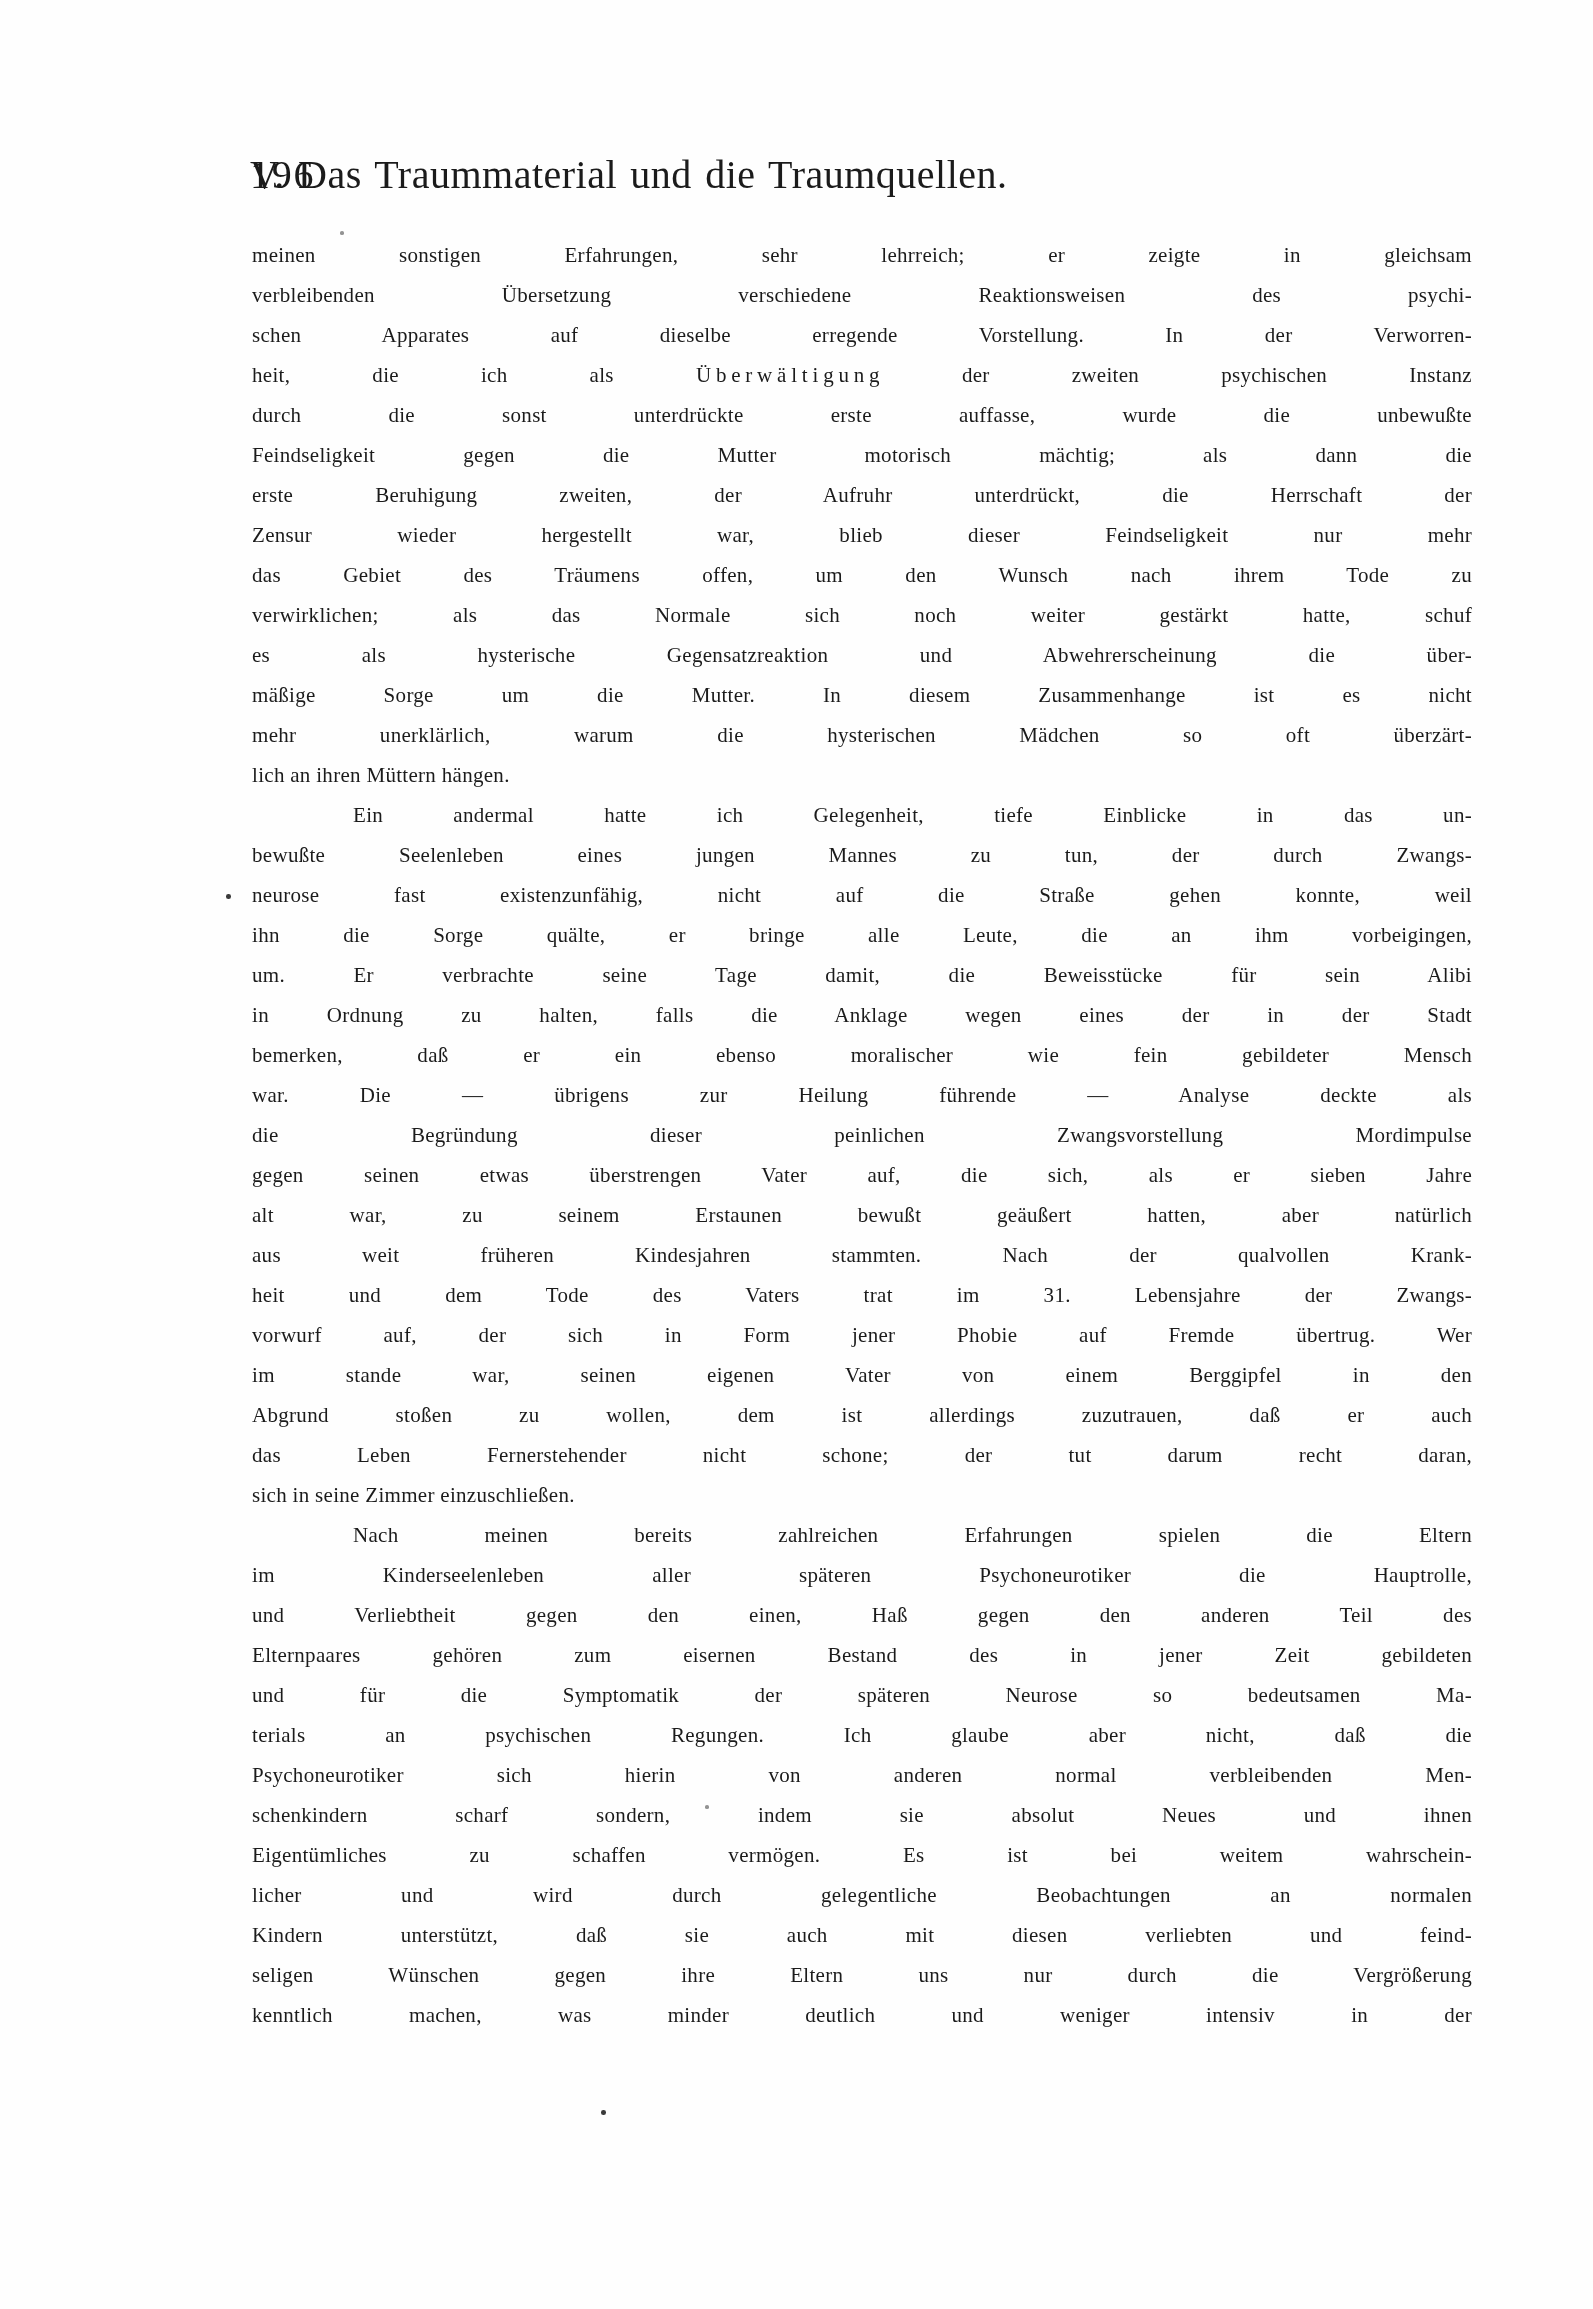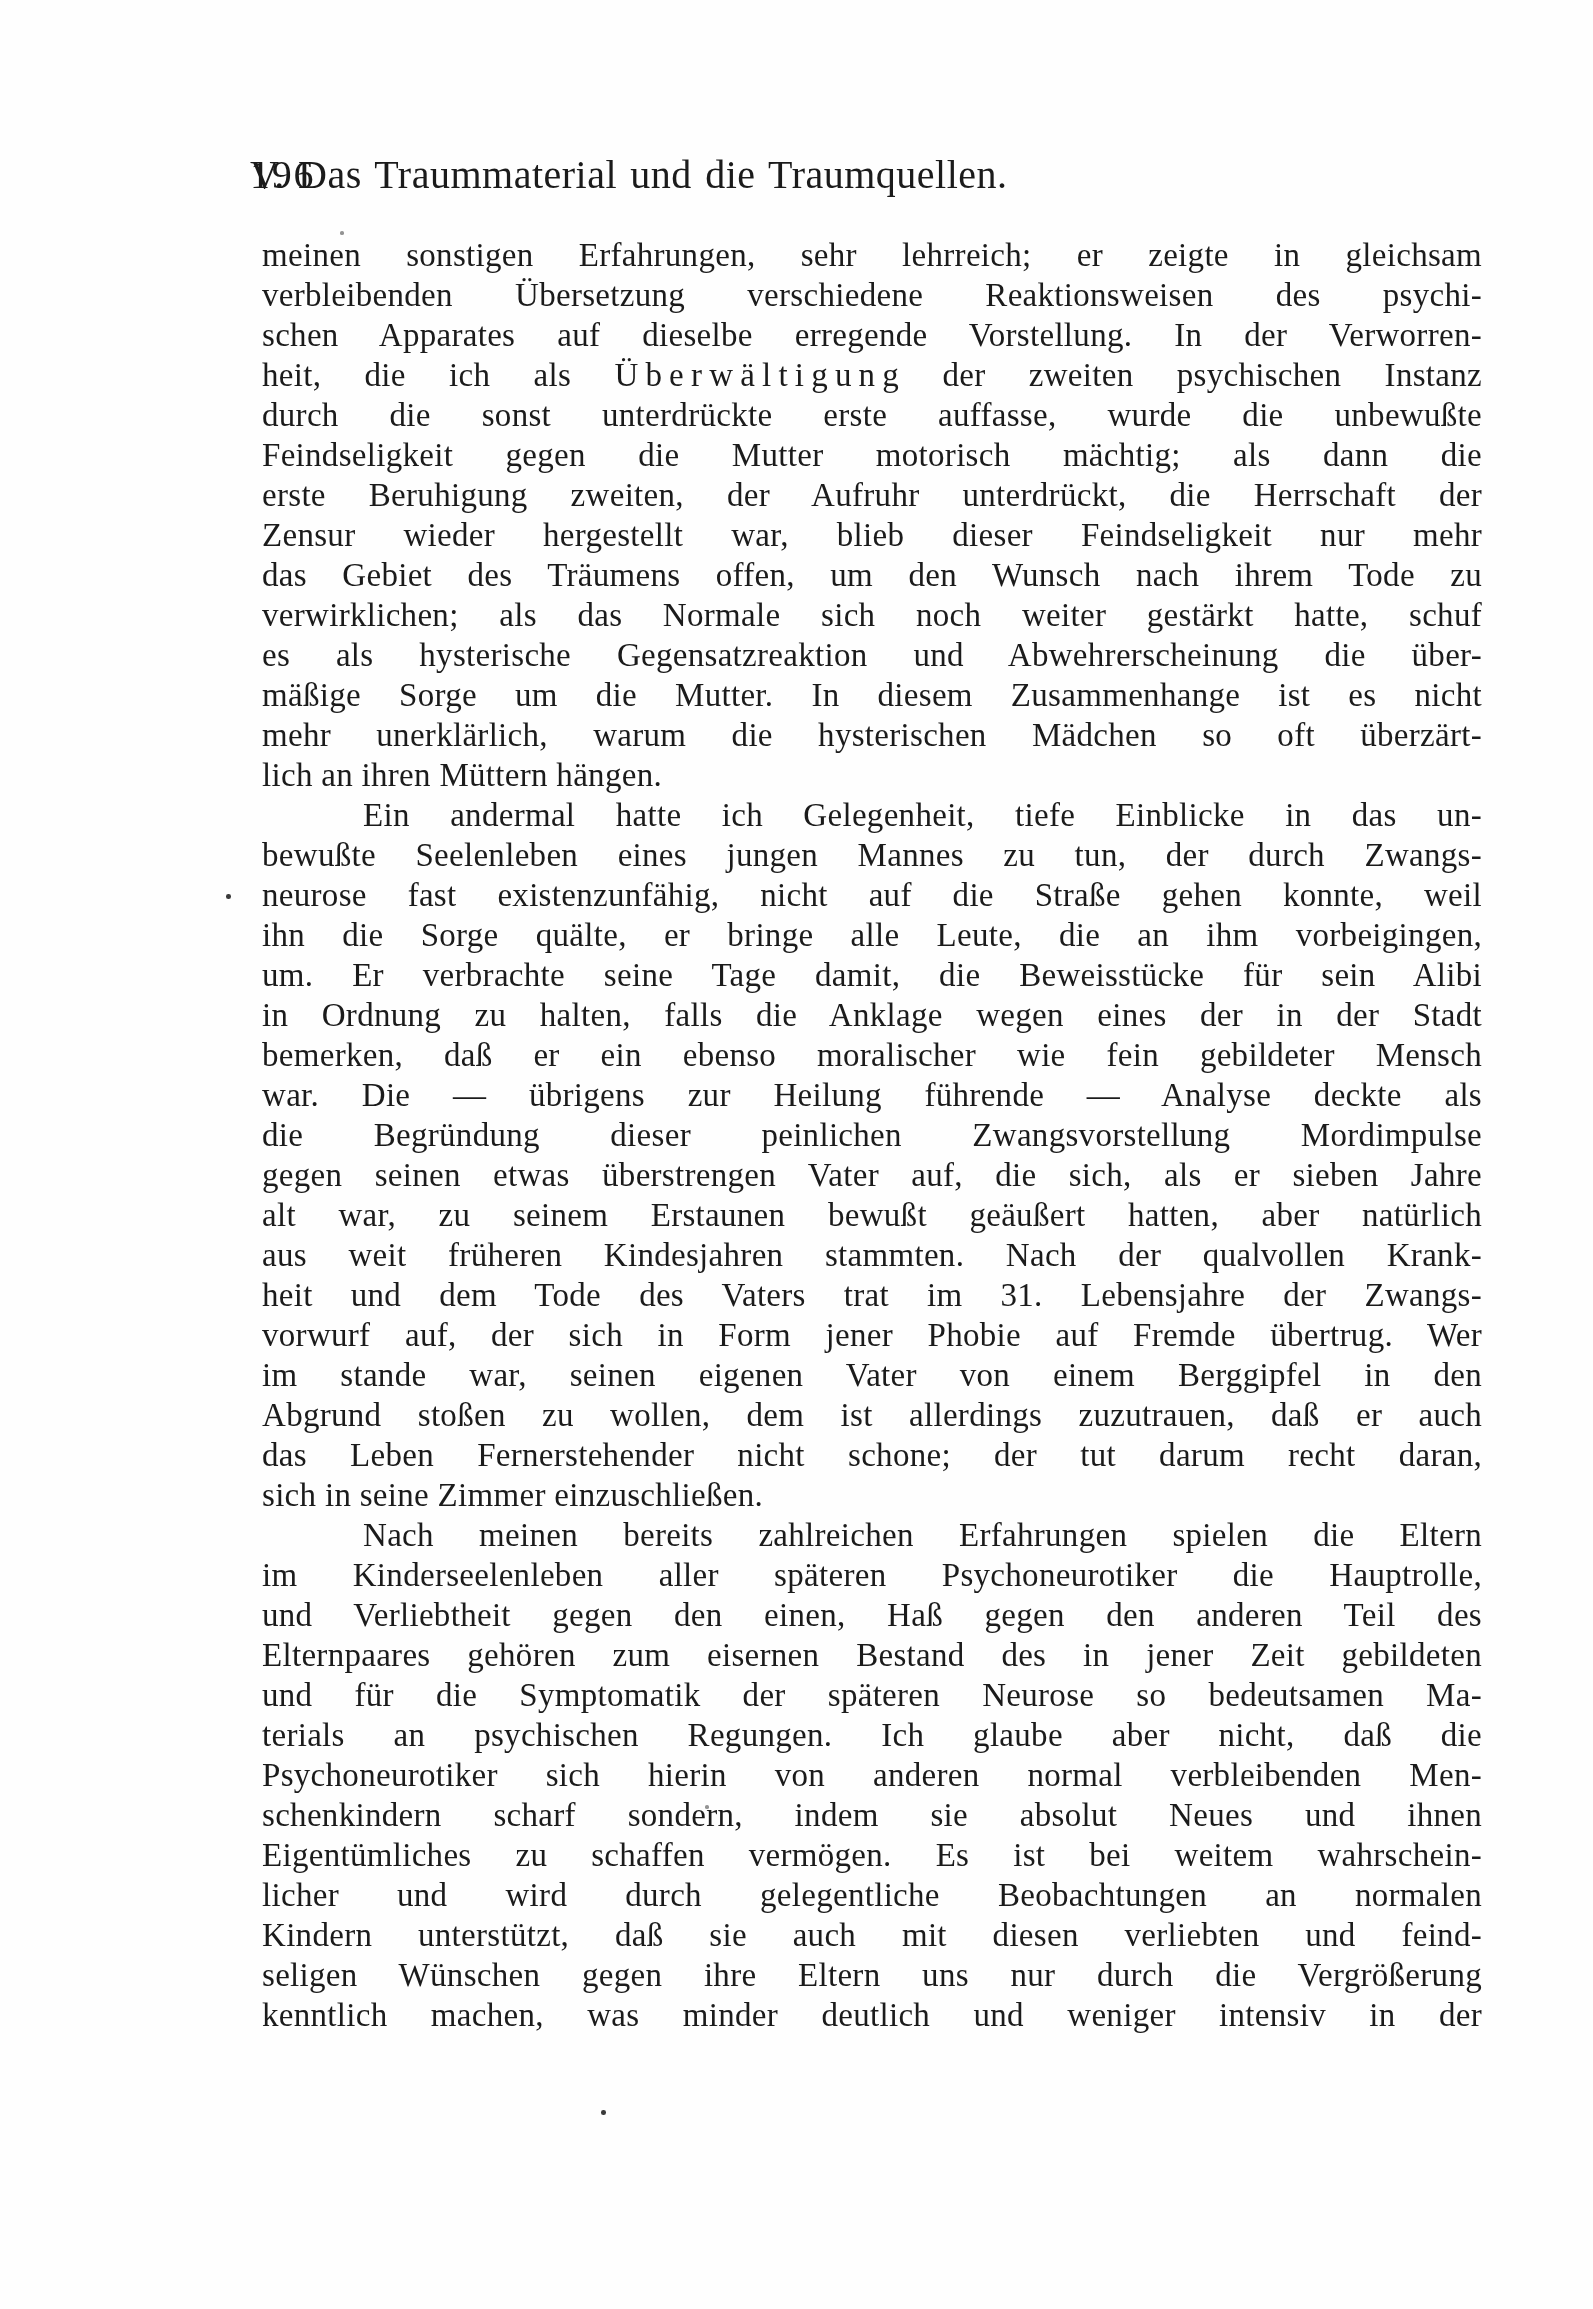--- a/index.html
+++ b/index.html
@@ -29,24 +29,24 @@
     top: 0;
     letter-spacing: 1.8px;
   }
   .running-title {
     display: block;
     letter-spacing: 0.5px;
     word-spacing: 2.8px;
   }
   .text-block {
     position: absolute;
-    left: 262px;
+    left: 252px;
     top: 235px;
     width: 1220px;
-    font-size: 33px;
+    font-size: 21px;
     line-height: 40px;
     letter-spacing: 0.3px;
   }
   .line {
     text-align: justify;
     text-align-last: justify;
     height: 40px;
     white-space: normal;
   }
   .line.short-last { text-align-last: left; }

